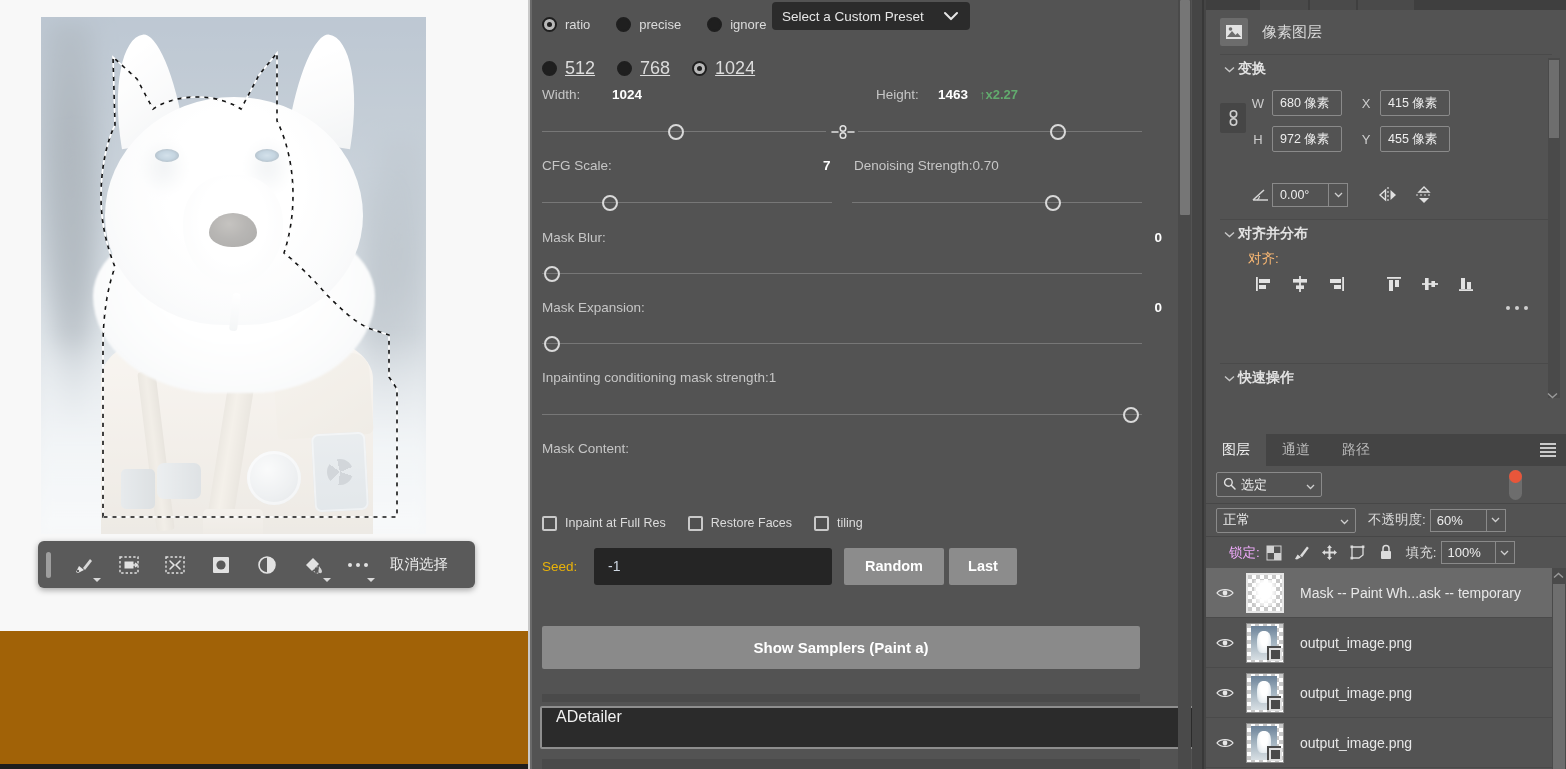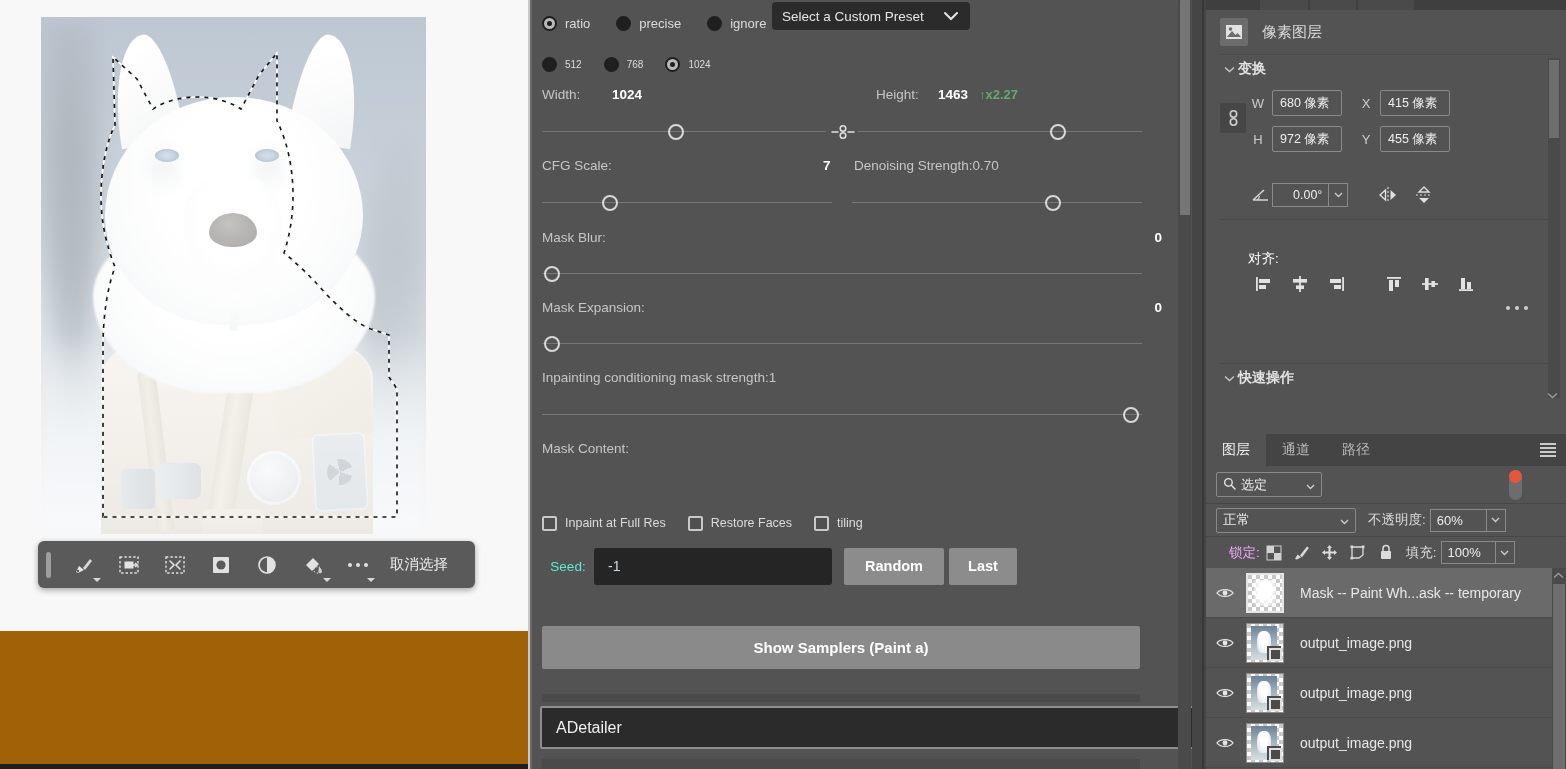--- a/index.html
+++ b/index.html
@@ -223,21 +223,21 @@
   }
 
   
   #sd-panel {
     position: absolute; left: 530px; top: 0; width: 662px; height: 769px;
     background: #535353; color: #d8d8d8; font-size: 13px;
     overflow: hidden;
   }
   #sd-inner { position: absolute; left: 0; top: 0; width: 648px; height: 769px; padding: 0 12px; }
 
-  .row { display: flex; align-items: flex-end; }
+  .row { display: flex; align-items: flex-start; margin-top: 8px; }
   .radio {
     width: 15px; height: 15px; border-radius: 50%;
     border: 2px solid #1f1f1f; background: #1f1f1f; flex: none;
     display: flex; align-items: center; justify-content: center;
   }
   .radio.on { background: #b9b9b9; border-color: #1f1f1f; }
   .radio.on::after { content: ""; width: 5px; height: 5px; border-radius: 50%; background: #1f1f1f; }
   .rlabel { color: #dcdcdc; font-size: 13px; margin-left: 8px; }
 
   #row-mode { position: absolute; left: 12px; top: 9px; width: 620px; height: 22px; }
@@ -246,21 +246,21 @@
     position: absolute; left: 242px; top: 2px; width: 198px; height: 28px;
     background: #2b2b2b; border-radius: 4px; color: #e6e6e6;
     display: flex; align-items: center; padding: 0 10px; font-size: 13.5px;
   }
   #preset-select .chev {
     position: absolute; right: 12px; top: 50%; transform: translateY(-50%);
   }
 
   #row-size { position: absolute; left: 12px; top: 50px; width: 620px; height: 22px; }
   #row-size .grp { display: flex; align-items: center; margin-right: 22px; }
-  #row-size .rlabel { font-size: 10px; }
+  #row-size .rlabel { font-size: 18px; text-decoration: underline; }
 
   #row-wh { position: absolute; left: 12px; top: 87px; width: 620px; height: 20px; }
   .lab { color: #c6c6c6; font-size: 13.5px; }
   .val { color: #ffffff; font-weight: bold; font-size: 13.5px; }
   #wh-width { position: absolute; left: 0; }
   #wh-widthv { position: absolute; left: 70px; }
   #wh-height { position: absolute; left: 334px; }
   #wh-heightv { position: absolute; left: 396px; }
   #wh-scale { position: absolute; left: 437px; color: #62ab6e; font-size: 13px; font-weight: bold; }
 
@@ -295,21 +295,21 @@
 
   #row-checks { position: absolute; left: 12px; top: 512px; width: 620px; height: 22px; display: flex; align-items: center; }
   #row-checks .grp { display: flex; align-items: center; margin-right: 22px; }
   .chk {
     width: 15px; height: 15px; background: #505050; border: 2px solid #c9c9c9;
     border-radius: 2px; flex: none;
   }
   #row-checks .clabel { color: #dcdcdc; font-size: 12.5px; margin-left: 8px; }
 
   #row-seed { position: absolute; left: 12px; top: 545px; width: 620px; height: 42px; display: flex; align-items: center; }
-  #seed-lab { color: #5eead4; font-size: 13.5px; width: 52px; flex: none; text-align: center; }
+  #seed-lab { color: #eab308; font-size: 13.5px; width: 52px; flex: none; }
   #seed-input {
     width: 238px; height: 37px; background: #252525; border-radius: 3px;
     color: #cfd8e3; font-size: 14px; display: flex; align-items: center; padding-left: 14px;
     flex: none;
   }
   .gbtn {
     height: 37px; background: #8c8c8c; color: #ffffff; font-weight: bold; font-size: 14.5px;
     display: flex; align-items: center; justify-content: center; border-radius: 2px;
     flex: none;
   }
@@ -321,21 +321,21 @@
     background: #8a8a8a; color: #ffffff; font-weight: bold; font-size: 15px;
     display: flex; align-items: center; justify-content: center; border-radius: 2px;
   }
 
   #accordion-strip {
     position: absolute; left: 12px; top: 694px; width: 598px; height: 8px; background: #4a4a4a;
   }
   #accordion-adetailer {
     position: absolute; left: 10px; top: 706px; width: 700px; height: 43px;
     border: 2px solid #8e8e8e; background: #2b2b2b; border-radius: 2px;
-    display: flex; align-items: center; justify-content: space-between;
+    display: flex; align-items: flex-start; justify-content: space-between;
     padding: 0 14px;
   }
   #accordion-adetailer .ttl { color: #f0f0f0; font-size: 16px; }
   #accordion-adetailer .arrow { color: #f0f0f0; font-size: 16px; font-weight: bold; }
   #accordion-next {
     position: absolute; left: 12px; top: 759px; width: 598px; height: 10px; background: #4a4a4a;
   }
 
   
   #sd-scroll-track {
@@ -397,31 +397,31 @@
   }
   .xf-gap { width: 14px; flex: none; }
   #xf-link {
     position: absolute; left: 0; top: 48px; width: 26px; height: 30px;
     background: #464646; border-radius: 2px; display: flex; align-items: center; justify-content: center;
   }
   #xf-angle-row { position: absolute; left: 28px; top: 128px; display: flex; align-items: center; }
   #xf-angle-icon { width: 24px; display:flex; align-items:center; justify-content:center; flex:none; }
   #xf-angle-field {
     width: 56px; height: 24px; background: #535353; border: 1px solid #8a8a8a; border-right: none;
-    color: #ededed; font-size: 12.5px; display: flex; align-items: center; padding-left: 20px; flex: none;
+    color: #ededed; font-size: 12.5px; display: flex; align-items: center; padding-left: 7px; flex: none;
   }
   #xf-angle-chev {
     width: 20px; height: 24px; background: #535353; border: 1px solid #8a8a8a;
     display: flex; align-items: center; justify-content: center; flex: none;
   }
   #xf-flip-h, #xf-flip-v { width: 36px; display: flex; align-items: center; justify-content: center; flex: none; }
   #xf-flip-h { margin-left: 22px; }
 
   #sec-align { top: 209px; height: 130px; }
-  #align-sub { position: absolute; left: 28px; top: 30px; font-size: 13.5px; color: #ffffff; }
+  #align-sub { position: absolute; left: 28px; top: 30px; font-size: 13.5px; color: #fdba74; }
   #align-btns { position: absolute; left: 26px; top: 50px; display: flex; align-items: center; }
   .abtn { width: 36px; height: 28px; display: flex; align-items: center; justify-content: center; flex: none; }
   #align-gap { width: 22px; flex: none; }
   #align-more {
     position: absolute; right: 24px; top: 86px; display: flex; gap: 5px; align-items: center;
   }
   #align-more i { width: 4px; height: 4px; border-radius: 50%; background: #cfcfcf; display: block; }
 
   #sec-quick { top: 353px; height: 60px; }
 
@@ -920,20 +920,28 @@
             <svg width="22" height="20" viewBox="0 0 22 20">
               <path d="M3 10 H19" stroke="#d9d9d9" stroke-width="1.2" stroke-dasharray="2 2"></path>
               <path d="M6 7 L16 7 L11 2 Z" fill="none" stroke="#e0e0e0" stroke-width="1.4"></path>
               <path d="M6 13 L16 13 L11 18 Z" fill="#e0e0e0"></path>
             </svg>
           </span>
         </div>
       </div>
 
       <div id="sec-align" class="sec">
+        <div class="sec-head">
+          <span class="sec-chev">
+            <svg width="11" height="7" viewBox="0 0 11 7">
+                <path d="M1 1.5 L5.5 5.5 L10 1.5" fill="none" stroke="#c8c8c8" stroke-width="1.4"></path>
+              </svg>
+          </span>
+          <span class="sec-title">对齐并分布</span>
+        </div>
         <div id="align-sub">对齐:</div>
 
         <div id="align-btns">
           <span class="abtn">
             <svg width="20" height="18" viewBox="0 0 20 18">
               <rect x="2" y="2" width="1.8" height="14" fill="#e2e2e2"></rect>
               <rect x="5" y="4" width="11" height="4" fill="#e2e2e2"></rect>
               <rect x="5" y="10" width="7" height="4" fill="#e2e2e2"></rect>
             </svg>
           </span>

